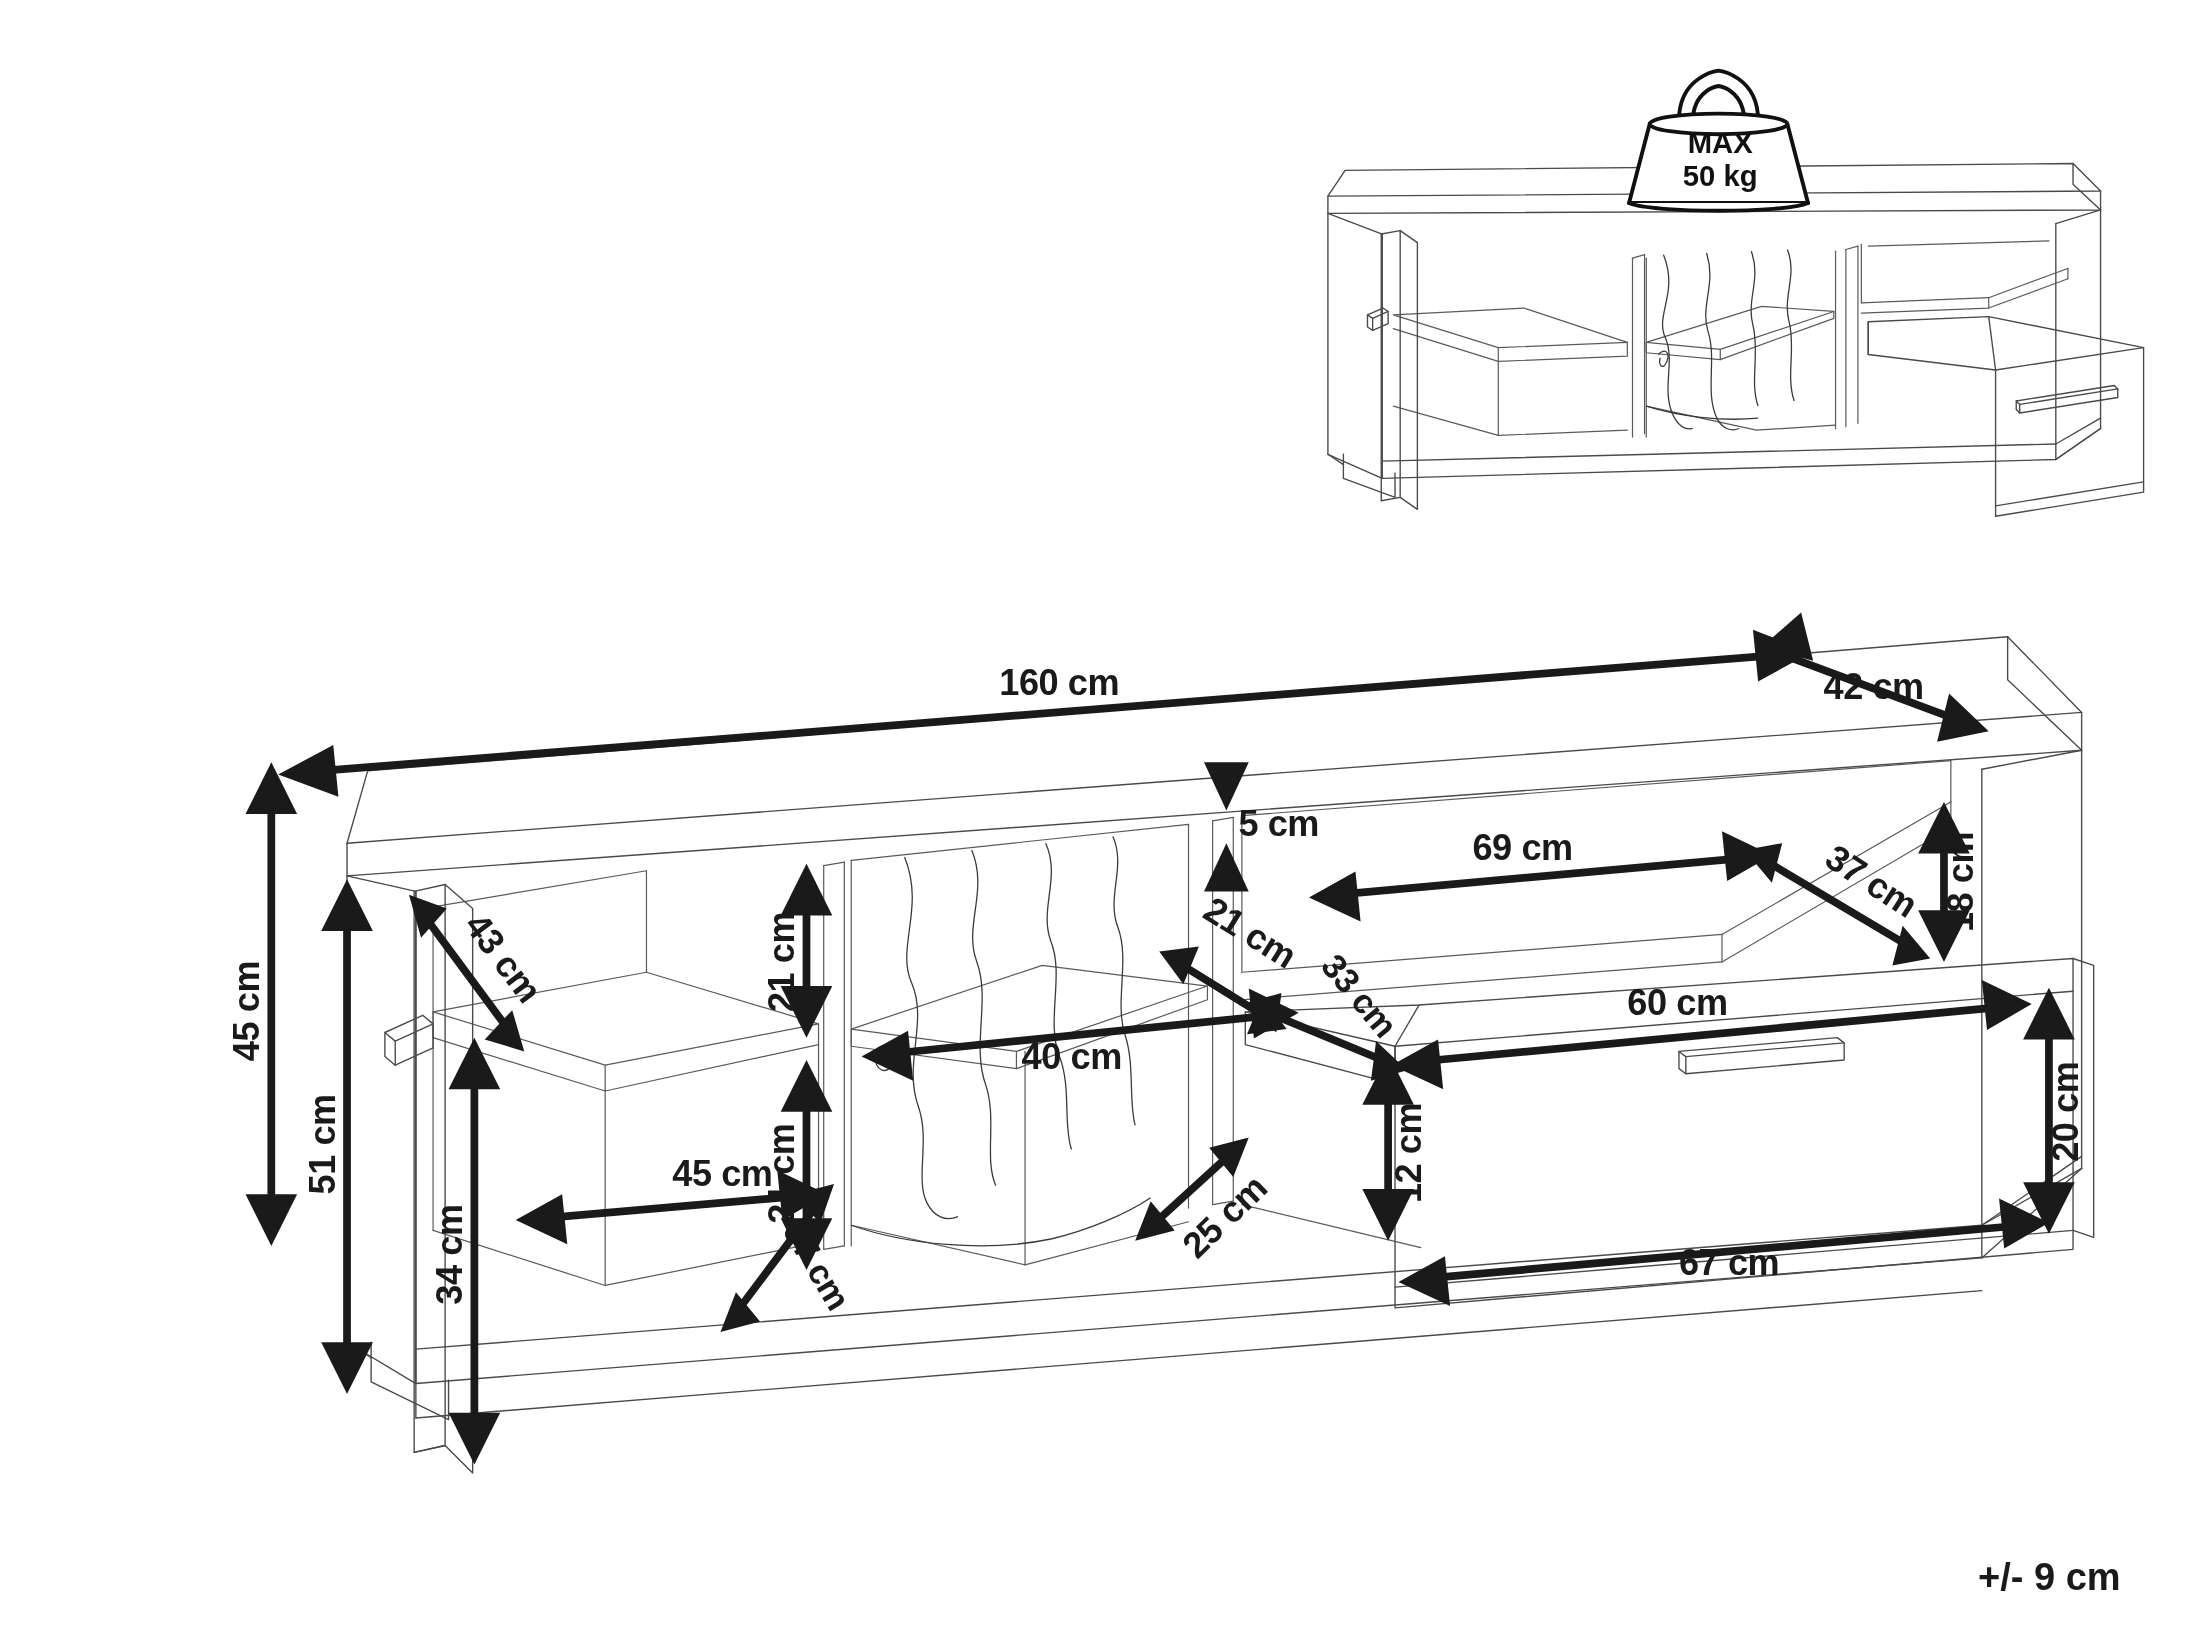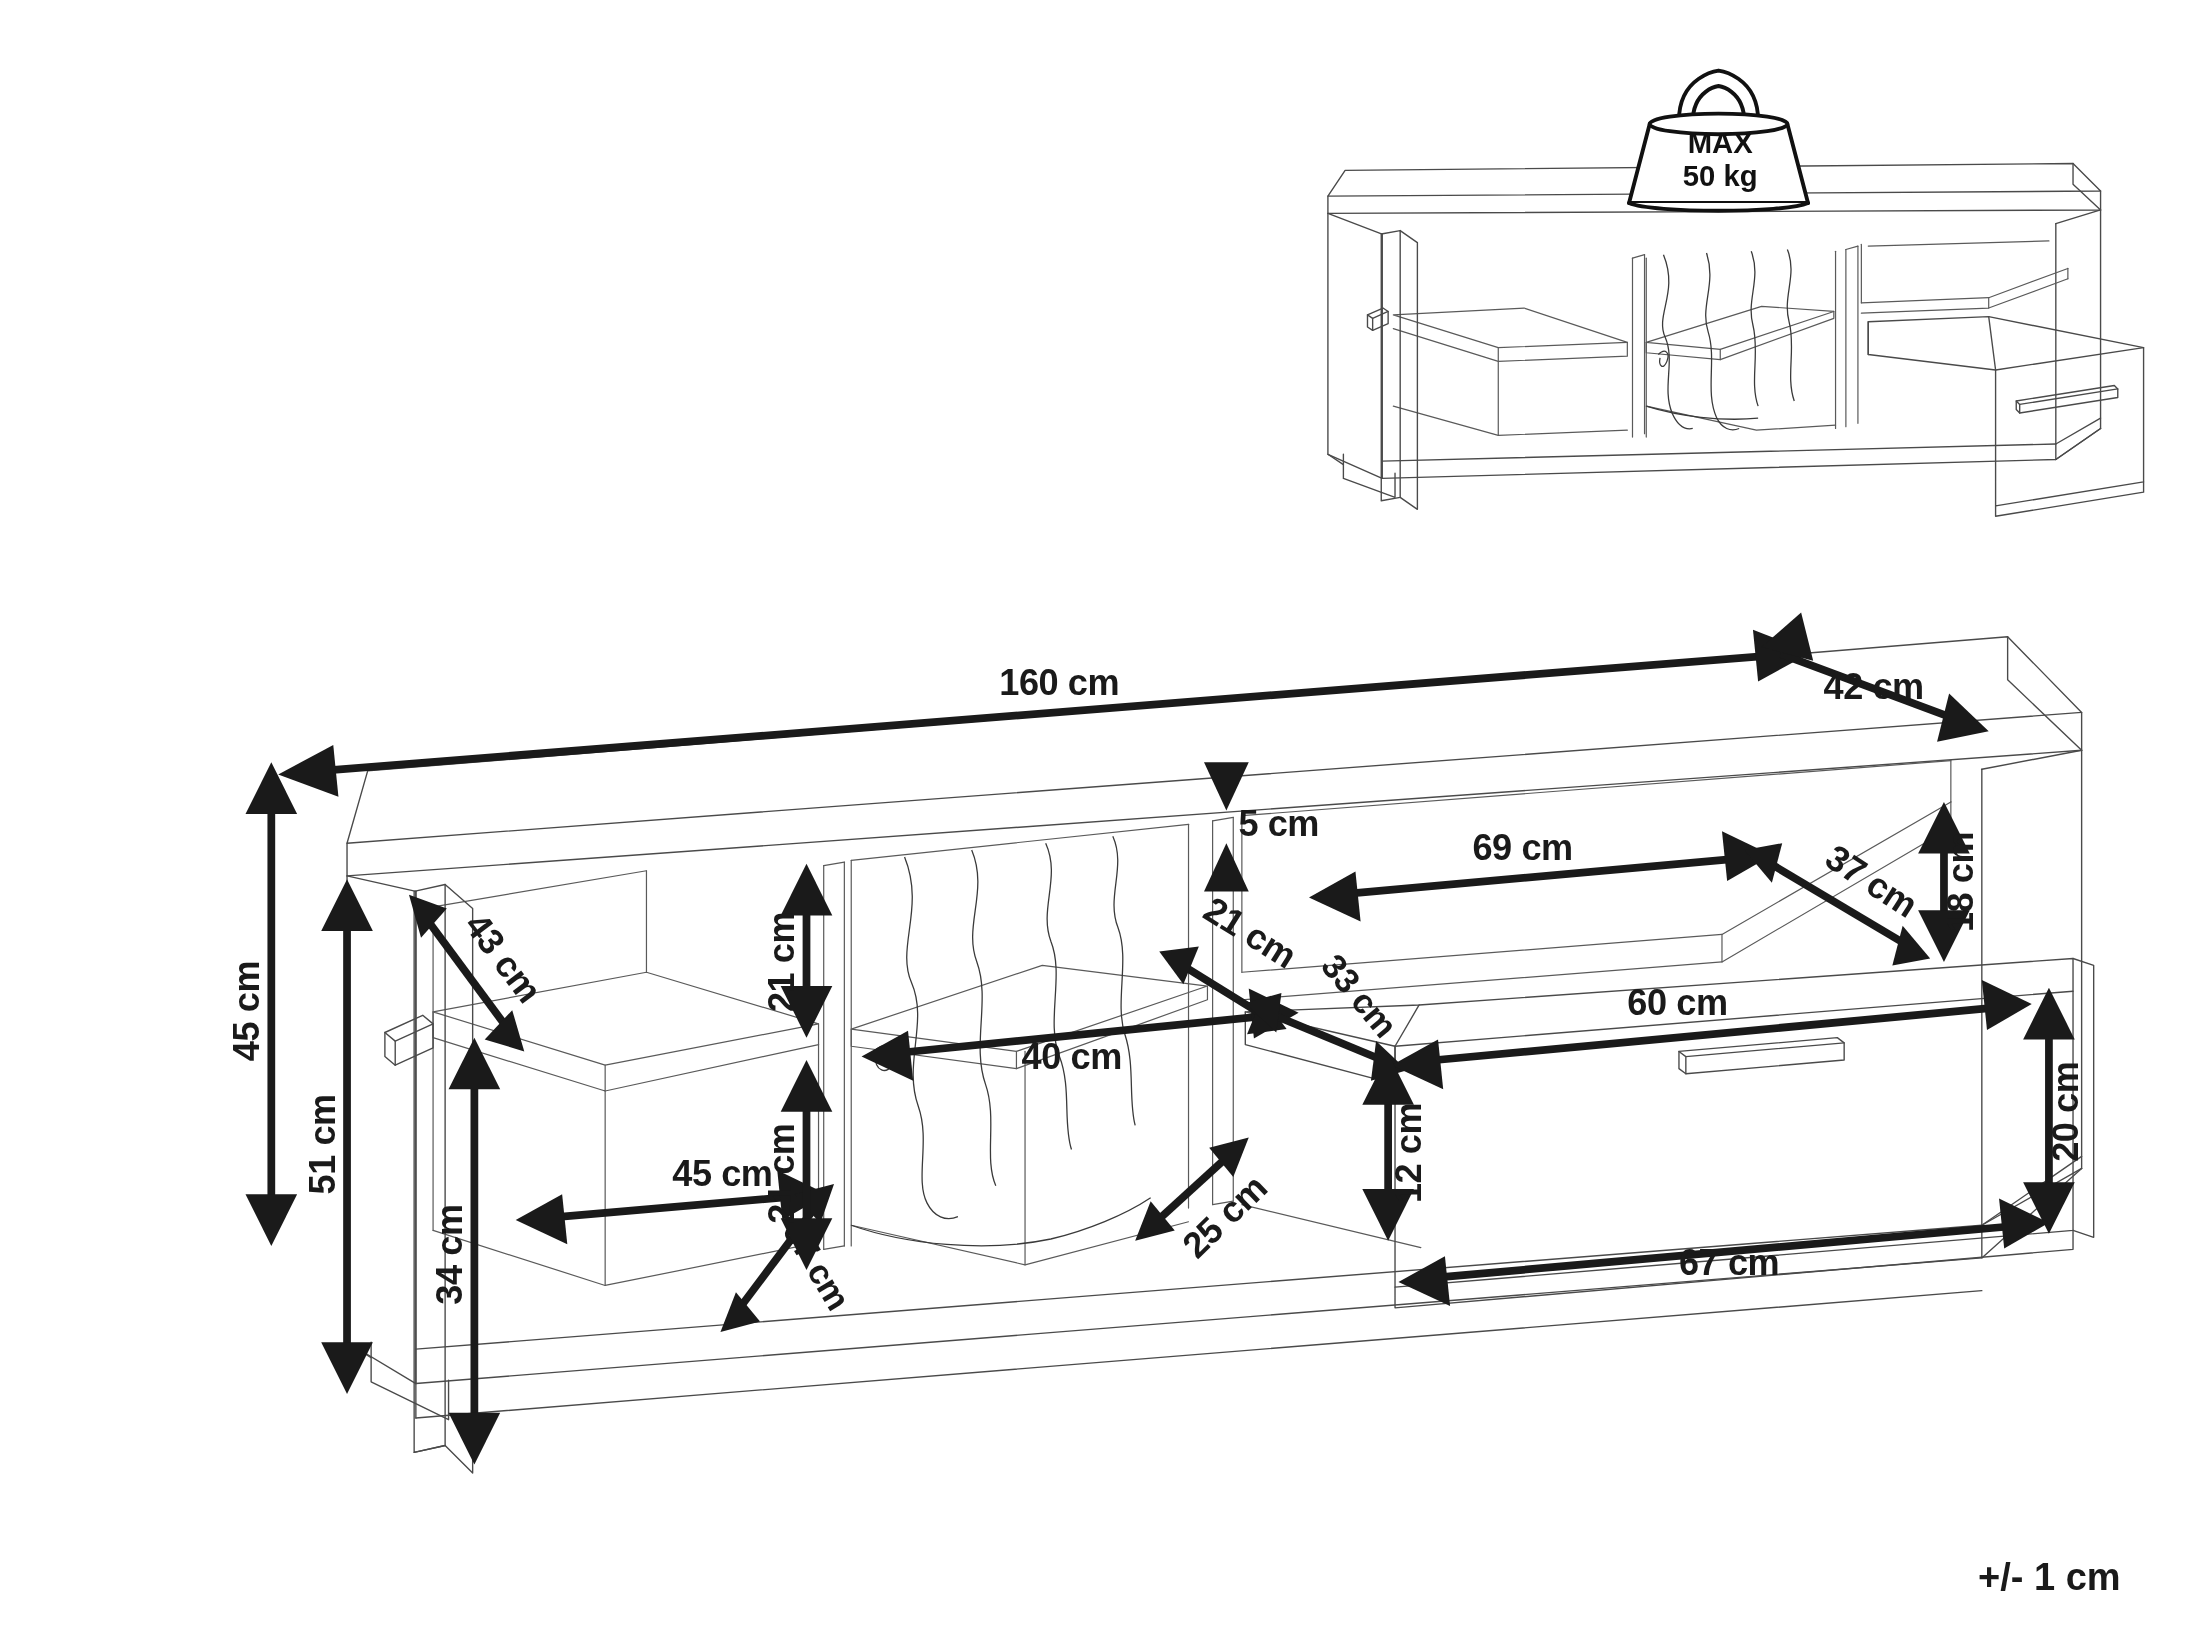--- a/index.html
+++ b/index.html
@@ -423,16 +423,16 @@
 
   <g>
     <path class="dim" d="M1604,1486 L2300,1424"></path>
     <polygon class="ahead" points="1574,1490 1628,1460 1634,1518"></polygon>
     <polygon class="ahead" points="2330,1421 2278,1451 2272,1393"></polygon>
   </g>
   <text class="dimtxt" x="1900" y="1482">67 cm</text>
 
 </svg>
 
-<div class="tol" style="left:1934px; top:1556px;">+/- 1 cm</div>
+<div class="tol" style="left:1934px; top:1556px;">+/- 9 cm</div>
 
 </div>
 
 
 </body></html>

